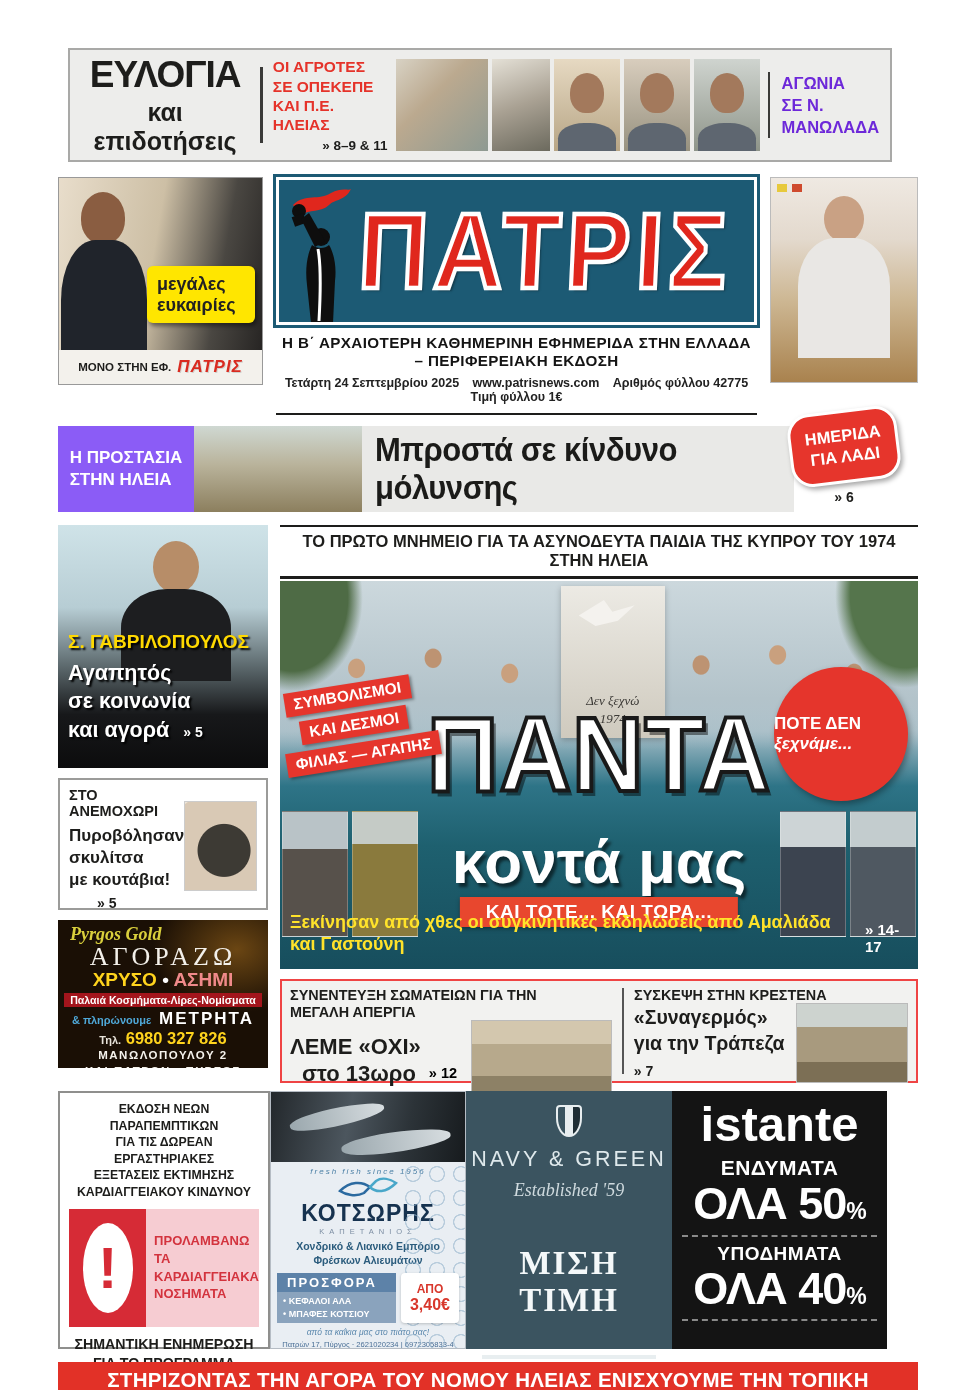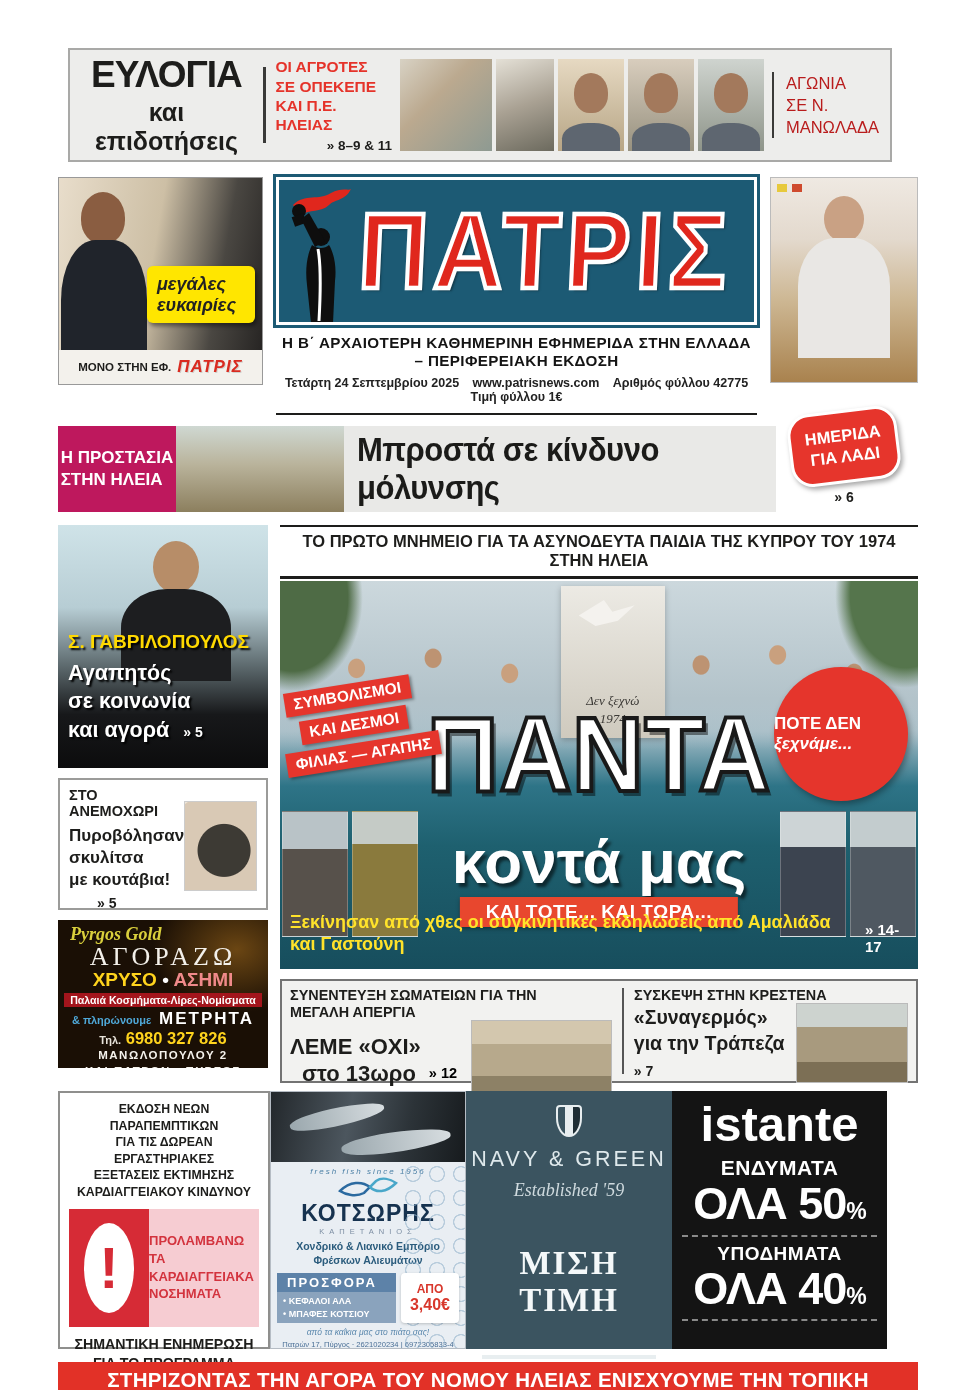--- a/index.html
+++ b/index.html
@@ -21,31 +21,31 @@
   .office1 { width:92px; height:92px; background:linear-gradient(135deg,#d8d2c4 0%,#bba98f 40%,#8e9a92 100%); }
   .office2 { width:58px; height:92px; background:linear-gradient(160deg,#e4e0d6 0%,#a9a193 50%,#6c6a5e 100%); }
   .portrait { width:66px; height:92px; }
   .portrait::before { content:""; position:absolute; left:50%; top:14px; transform:translateX(-50%); width:34px; height:40px; border-radius:50% 50% 45% 45%; background:#a3795c; }
   .portrait::after { content:""; position:absolute; left:50%; bottom:-6px; transform:translateX(-50%); width:58px; height:34px; border-radius:45% 45% 0 0; background:#5e6670; }
   .p1 { background:linear-gradient(180deg,#e6d9c2,#b7a585); }
   .p2 { background:linear-gradient(180deg,#d8cdbd,#97917f); }
   .p3 { background:linear-gradient(180deg,#cfd4cf,#8e9489); }
   .tb-right { flex:1; display:flex; align-items:center; }
   .tb-right .bar { width:3px; height:66px; background:#3a3a38; margin:0 12px 0 8px; }
-  .tb-right .txt { font-size:16.5px; font-weight:400; color:#b91c1c; line-height:1.35; }
+  .tb-right .txt { font-size:16.5px; font-weight:700; color:#6d28d9; line-height:1.35; }
 
   
   .row2 { display:flex; gap:13px; margin-top:15px; }
   .classifieds { position:relative; width:205px; height:208px; background:linear-gradient(100deg,#e8ddcb 0%,#cdbfa5 45%,#4a4742 75%,#232120 100%); border:1px solid #999; overflow:hidden; }
   .woman { position:absolute; left:-6px; top:6px; width:96px; height:200px; }
   .woman::before { content:""; position:absolute; left:28px; top:8px; width:44px; height:52px; border-radius:50% 50% 46% 46%; background:#8a5d41; }
   .woman::after { content:""; position:absolute; left:8px; top:56px; width:86px; height:150px; border-radius:40% 40% 0 0; background:#20242b; }
   .ybox { position:absolute; left:88px; width:108px; background:#ffe600; border-radius:6px; color:#222; font-weight:800; font-size:18px; line-height:1.15; padding:8px 6px 8px 10px; box-shadow:2px 3px 4px rgba(0,0,0,.45); }
   .yb1 { top:12px; }
-  .yb2 { top:88px;font-style:italic; }
+  .yb2 { top:88px; }
   .cl-footer { position:absolute; left:0; right:0; bottom:0; height:34px; background:#f3f1ec; display:flex; align-items:center; justify-content:center; gap:6px; }
   .cl-footer .only { font-size:11.5px; font-weight:800; color:#1d1d1b; }
   .cl-footer .brand { font-size:17px; font-weight:900; color:#d92b20; font-style:italic; letter-spacing:1px; text-shadow:1px 1px 0 #00000022; }
 
   .masthead-center { flex:1; }
   .logo-box { position:relative; height:148px; background:#1c5a74; border:3px solid #fff; box-shadow:0 0 0 3px #1c5a74; display:flex; align-items:center; justify-content:center; overflow:hidden; }
   .logo-text { font-size:96px; font-weight:900; color:#e0271d; letter-spacing:6px; transform:scaleY(1.12) skewX(-3deg); -webkit-text-stroke:4px #fff; text-shadow:3px 3px 2px rgba(0,0,0,.35); line-height:1; padding-left:58px; }
   .torch { position:absolute; left:6px; bottom:-4px; height:142px; }
   .tagline { margin-top:9px; text-align:center; font-size:15.5px; font-weight:800; color:#141414; letter-spacing:.4px; transform:scaleX(.98); }
   .dateline { margin-top:6px; text-align:center; font-size:12.5px; font-weight:700; color:#222; }
@@ -53,21 +53,21 @@
   .mast-rule { border-bottom:2px solid #1d1d1b; margin-top:9px; }
 
   .podium { width:148px; height:206px; background:linear-gradient(180deg,#efe9e2 0%,#e3d9cd 30%,#cdb793 60%,#a9824e 100%); border:1px solid #bbb; position:relative; overflow:hidden; }
   .podium::before { content:""; position:absolute; left:50%; top:18px; transform:translateX(-50%); width:40px; height:46px; border-radius:50%; background:#caa astra; background:#c9a184; }
   .podium::after { content:""; position:absolute; left:50%; top:60px; transform:translateX(-50%); width:92px; height:120px; border-radius:40% 40% 0 0; background:#e9e7e4; }
   .podium .dots { position:absolute; left:6px; top:6px; display:flex; gap:5px; }
   .podium .dots i { width:10px; height:8px; display:block; }
 
   
   .row3 { position:relative; display:flex; margin-top:11px; height:86px; }
-  .protect { width:118px; background:#be185d; color:#fff; font-weight:800; font-size:17px; line-height:1.3; display:flex; align-items:center; justify-content:center; text-align:left; }
+  .protect { width:136px; background:#8b5cf6; color:#fff; font-weight:800; font-size:17px; line-height:1.3; display:flex; align-items:center; justify-content:center; text-align:left; }
   .council { width:168px; background:linear-gradient(180deg,#cfd8d2 0%,#b9b39b 45%,#8c7f5e 100%); }
   .poll-head { flex:1; max-width:432px; background:#e9e9e7; display:flex; align-items:center; justify-content:center; }
   .poll-head .h { font-size:33px; font-weight:800; color:#1b1b19; transform:scaleX(.94); letter-spacing:-.5px; }
   .bubble-area { position:absolute; right:0; top:-16px; width:148px; text-align:center; }
   .oil-bubble { display:inline-block; background:#e6352c; border:3px solid #fff; border-radius:22px; color:#fff; font-weight:800; font-size:16.5px; line-height:1.3; padding:12px 14px; transform:rotate(-7deg); box-shadow:2px 3px 5px rgba(0,0,0,.35); }
   .oil-page { margin-top:6px; font-size:14px; font-weight:800; color:#1d1d1b; }
 
   
   .row4 { display:flex; gap:12px; margin-top:13px; }
   .left-col { width:210px; display:flex; flex-direction:column; gap:10px; }
@@ -131,21 +131,21 @@
   .hp { position:absolute; bottom:32px; width:66px; height:126px; border:1px solid rgba(255,255,255,.25); z-index:2; }
   .hp1 { left:2px;  background:linear-gradient(180deg,#b9c3c7 0 30%,#57514b 30% 100%); }
   .hp2 { left:72px; background:linear-gradient(180deg,#c5cbc6 0 26%,#8a7a3d 26% 100%); }
   .hp3 { right:72px; background:linear-gradient(180deg,#cdd4d6 0 28%,#3c4450 28% 100%); }
   .hp4 { right:2px;  background:linear-gradient(180deg,#c3ccce 0 28%,#4f5861 28% 100%); }
   .now-bar { position:absolute; left:50%; bottom:42px; transform:translateX(-50%); background:#e8472e; color:#fff; font-size:19px; font-weight:800; letter-spacing:.5px; padding:4px 26px; z-index:5; box-shadow:0 2px 4px rgba(0,0,0,.35); }
   .subhead { position:absolute; left:10px; right:10px; bottom:14px; display:flex; justify-content:space-between; align-items:flex-end; z-index:5;margin-top:20px; }
   .subhead .y { color:#ffe32a; font-size:18.5px; font-weight:800; transform-origin:left; transform:scaleX(.97); }
   .subhead .p { color:#fff; font-size:15px; font-weight:800; }
 
-  .duo { margin-top:10px; height:104px; border:2px solid #737373; background:#f2f2f0; display:flex; padding:5px 8px; }
+  .duo { margin-top:10px; height:104px; border:2px solid #ef4444; background:#f2f2f0; display:flex; padding:5px 8px; }
   .duo .kick { font-size:15px; font-weight:700; color:#1d1d1b; transform-origin:left; transform:scaleX(.96); }
   .duo-left { flex:1.08; display:flex; flex-direction:column; }
   .duo-left .body { display:flex; flex:1; align-items:center; }
   .duo-left .tit { font-size:22px; font-weight:800; color:#1d1d1b; line-height:1.25; }
   .duo-left .tit .t { display:block; }
   .duo-left .tit .ind { padding-left:12px; }
   .duo-left .pg { font-size:14.5px; font-weight:800; margin:26px 10px 0 8px; }
   .duo-photo1 { flex:1; height:80px; margin-left:4px; background:linear-gradient(180deg,#d3c7ae 0 30%,#b7a98c 30% 70%,#8d8166 70%); border:1px solid #bbb; }
   .duo-div { width:2px; background:#555; margin:2px 10px; }
   .duo-right { flex:.92; display:flex; flex-direction:column; }
@@ -156,21 +156,21 @@
 
   
   .ads { display:flex; gap:0; margin-top:8px; height:258px; }
   .cardio { width:212px; border:2px solid #8f8f8d; background:#fff; padding:8px 7px; text-align:center; }
   .cardio .hd { font-size:12.3px; font-weight:700; color:#1d1d1b; line-height:1.35; }
   .cardio .graphic { display:flex; margin:8px 2px; height:118px; }
   .cardio .redbox { width:80px; background:#d62b36; display:flex; align-items:center; justify-content:center; }
   .cardio .oval { width:50px; height:90px; background:#fff; border-radius:50%; display:flex; align-items:center; justify-content:center; }
   .cardio .bang { font-size:58px; font-weight:900; color:#d62b36; line-height:1; }
   .cardio .pinkbox { flex:1; background:#f6ccd2; display:flex; align-items:center; }
-  .cardio .pinktxt { font-size:13px; font-weight:700; color:#d3333e; text-align:left; line-height:1.35; }
+  .cardio .pinktxt { font-size:13px; font-weight:700; color:#d3333e; text-align:left; padding-left:8px; line-height:1.35; }
   .cardio .ft { margin-top:6px; font-size:14.2px; font-weight:700; color:#1d1d1b; line-height:1.35; }
   .cardio .pg { margin-top:4px; font-size:14.5px; font-weight:700; color:#1d1d1b; }
 
   .fish { width:196px; background:#e9eef3; border:1px solid #b5bcc4; position:relative; overflow:hidden; }
   .fish-top { height:70px; background:linear-gradient(100deg,#23282c 0%,#4c565e 40%,#2c3338 70%,#171b1e 100%); position:relative; }
   .fish-top::before, .fish-top::after { content:""; position:absolute; background:linear-gradient(90deg,#9aa7ad,#d7dde0); border-radius:50% 60% 60% 50%/50%; }
   .fish-top::before { left:18px; top:16px; width:96px; height:18px; transform:rotate(-12deg); }
   .fish-top::after { left:70px; top:40px; width:110px; height:20px; transform:rotate(-8deg); }
   .fish-body { position:relative; padding:5px 6px 4px; text-align:center; }
   .fish-body::after { content:""; position:absolute; right:0; top:0; width:64px; height:100%; opacity:.55;

